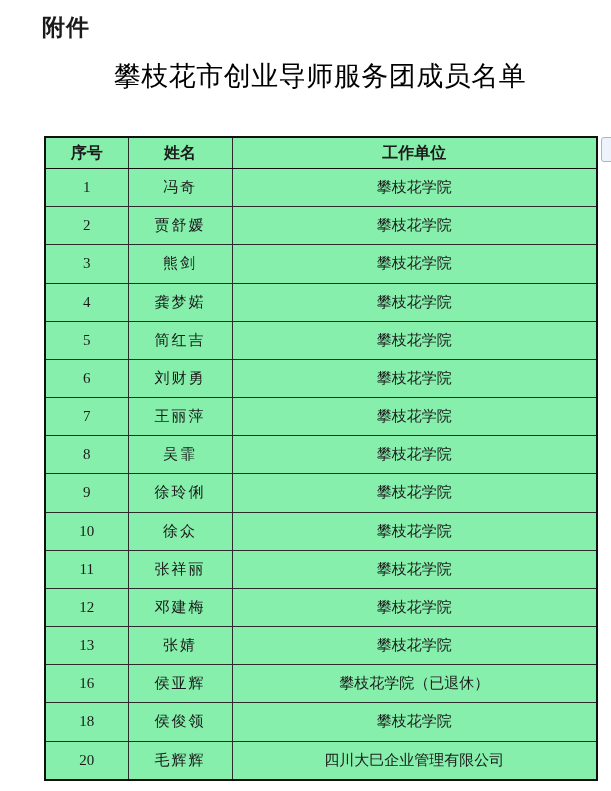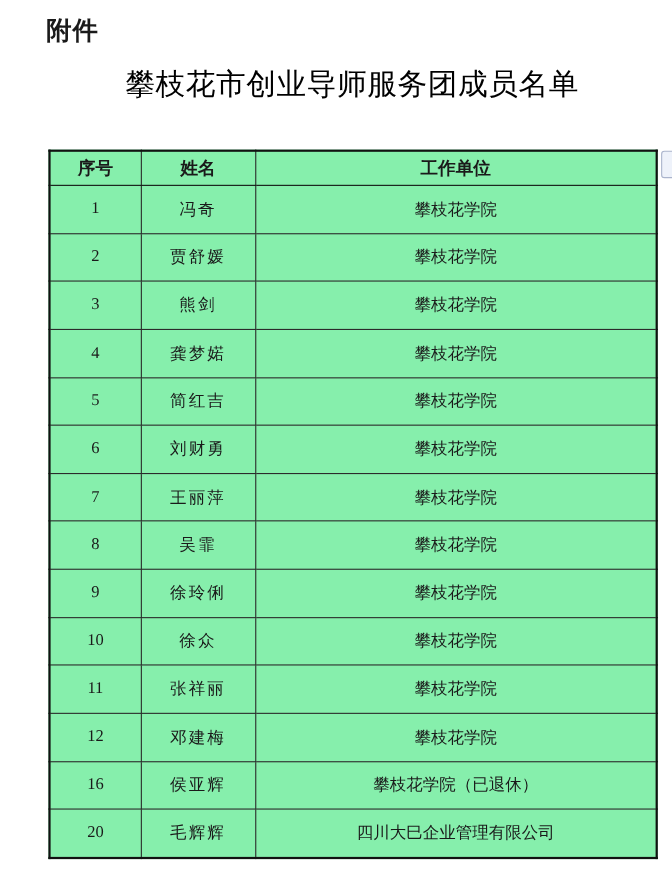--- a/index.html
+++ b/index.html
@@ -145,23 +145,33 @@
         <td class="cell-no">11</td>
         <td class="cell-name">张祥丽</td>
         <td class="cell-unit">攀枝花学院</td>
       </tr>
       <tr>
         <td class="cell-no">12</td>
         <td class="cell-name">邓建梅</td>
         <td class="cell-unit">攀枝花学院</td>
       </tr>
       <tr>
+        <td class="cell-no">13</td>
+        <td class="cell-name">张婧</td>
+        <td class="cell-unit">攀枝花学院</td>
+      </tr>
+      <tr>
         <td class="cell-no">16</td>
         <td class="cell-name">侯亚辉</td>
         <td class="cell-unit">攀枝花学院（已退休）</td>
+      </tr>
+      <tr>
+        <td class="cell-no">18</td>
+        <td class="cell-name">侯俊领</td>
+        <td class="cell-unit">攀枝花学院</td>
       </tr>
       <tr>
         <td class="cell-no">20</td>
         <td class="cell-name">毛辉辉</td>
         <td class="cell-unit">四川大巳企业管理有限公司</td>
       </tr>
     </tbody>
 </table>
 
 <div class="scroll-indicator"></div>

